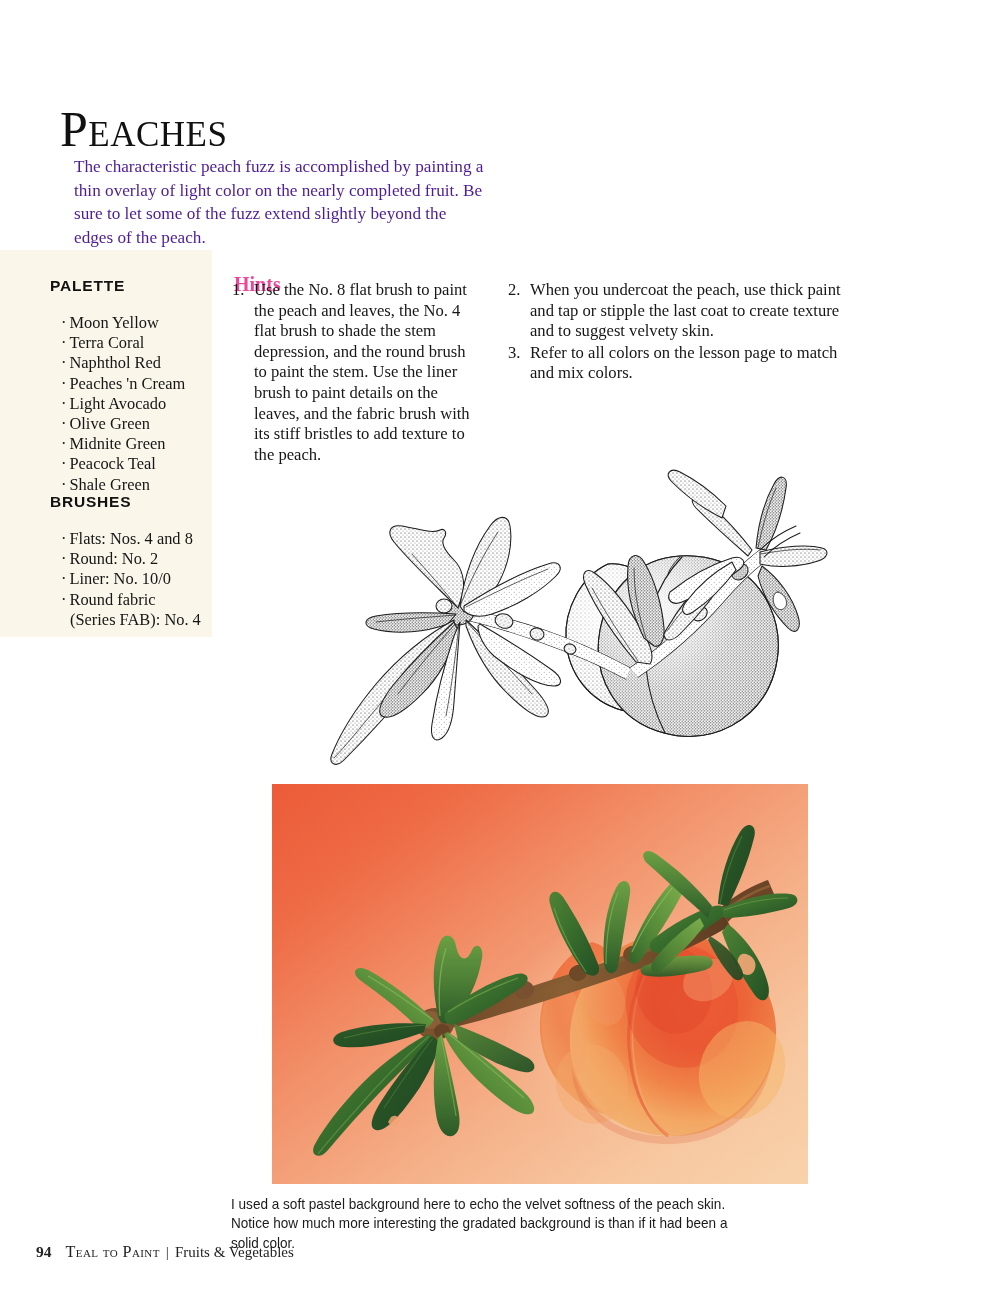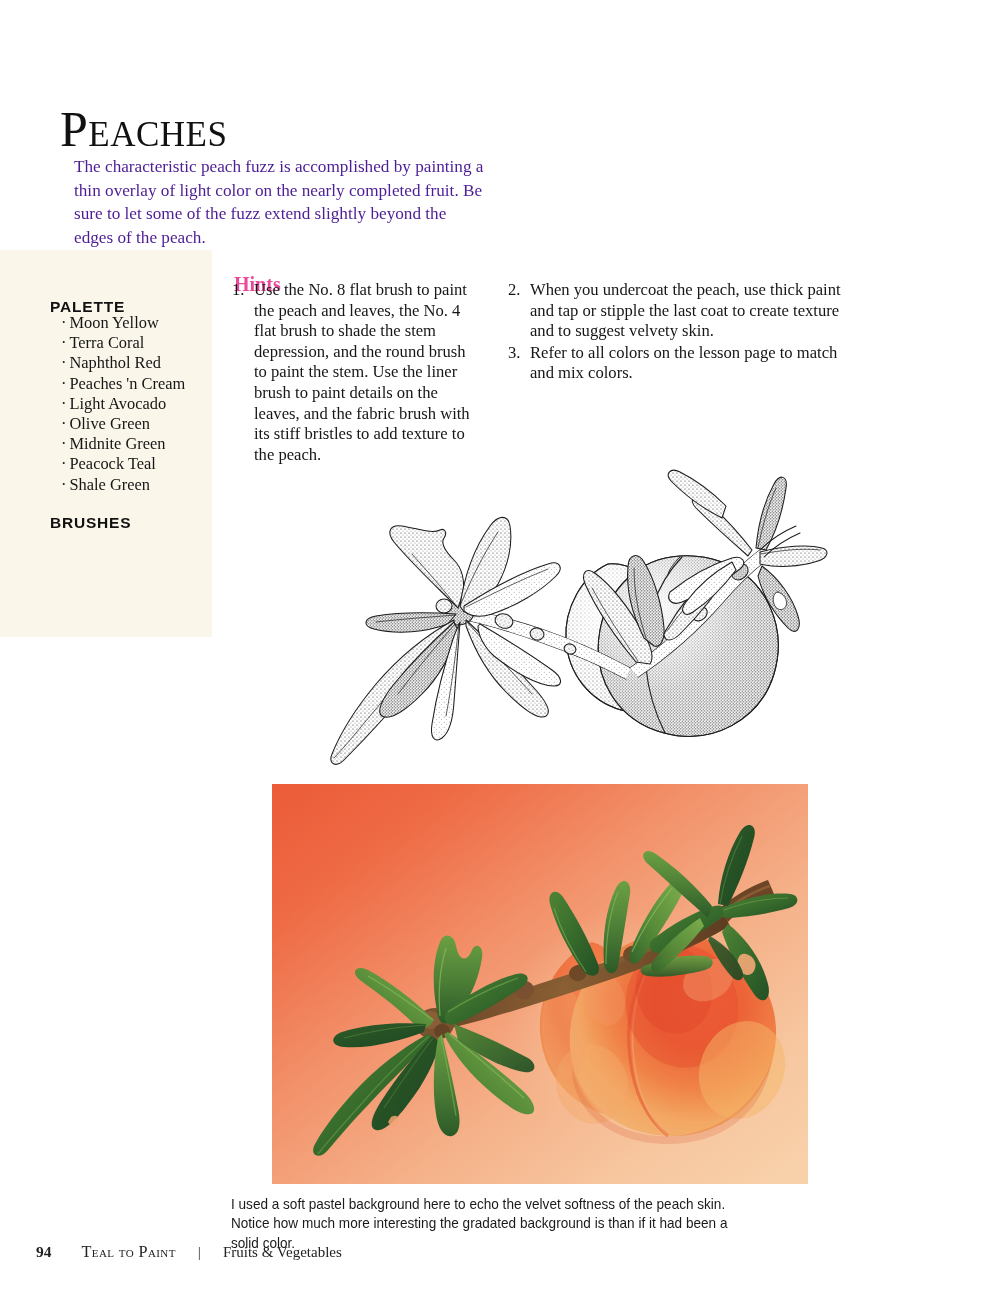--- a/index.html
+++ b/index.html
@@ -52,21 +52,20 @@
     background: #faf6ea;
   }
   .sidebar-heading {
     position: absolute;
     left: 50px;
     font-family: "Liberation Sans", "DejaVu Sans", sans-serif;
     font-weight: bold;
     font-size: 15.5px;
     letter-spacing: 0.8px;
     color: #111111;
-    margin-top: 21px;
   }
   #palette-heading { top: 27px; }
   #brushes-heading { top: 243px; }
   .sidebar-list {
     position: absolute;
     left: 48px;
     margin: 13px;
     padding: 0;
     list-style: none;
     width: 165px;
@@ -153,21 +152,20 @@
 
   
   #page-footer {
     position: absolute;
     left: 36px;
     top: 1243px;
     display: flex;
     align-items: baseline;
     font-size: 15.5px;
     color: #222222;
-    gap: 16px;
   }
   #footer-page-number {
     font-weight: bold;
     font-size: 15.5px;
     margin-right: 14px;
   }
   #footer-book-title {
     font-variant: small-caps;
     letter-spacing: 0.4px;
     font-size: 16.2px;
@@ -195,20 +193,27 @@
     <li><span class="bul">·</span><span>Naphthol Red</span></li>
     <li><span class="bul">·</span><span>Peaches 'n Cream</span></li>
     <li><span class="bul">·</span><span>Light Avocado</span></li>
     <li><span class="bul">·</span><span>Olive Green</span></li>
     <li><span class="bul">·</span><span>Midnite Green</span></li>
     <li><span class="bul">·</span><span>Peacock Teal</span></li>
     <li><span class="bul">·</span><span>Shale Green</span></li>
   </ul>
 
   <div class="sidebar-heading" id="brushes-heading">BRUSHES</div>
+  <ul class="sidebar-list" id="brushes-list">
+    <li><span class="bul">·</span><span>Flats: Nos. 4 and 8</span></li>
+    <li><span class="bul">·</span><span>Round: No. 2</span></li>
+    <li><span class="bul">·</span><span>Liner: No. 10/0</span></li>
+    <li><span class="bul">·</span><span>Round fabric</span></li>
+    <li class="cont">(Series FAB): No. 4</li>
+  </ul>
 </aside>
 
 <h2 id="hints-heading">Hints</h2>
 
 <div class="hints-col" id="hints-col-left">
   <div class="hint-item">
     <span class="hint-num">1.</span>
     <span class="hint-text">Use the No. 8 flat brush to paint the peach and leaves, the No. 4 flat brush to shade the stem depression, and the round brush to paint the stem. Use the liner brush to paint details on the leaves, and the fabric brush with its stiff bristles to add texture to the peach.</span>
   </div>
 </div>

